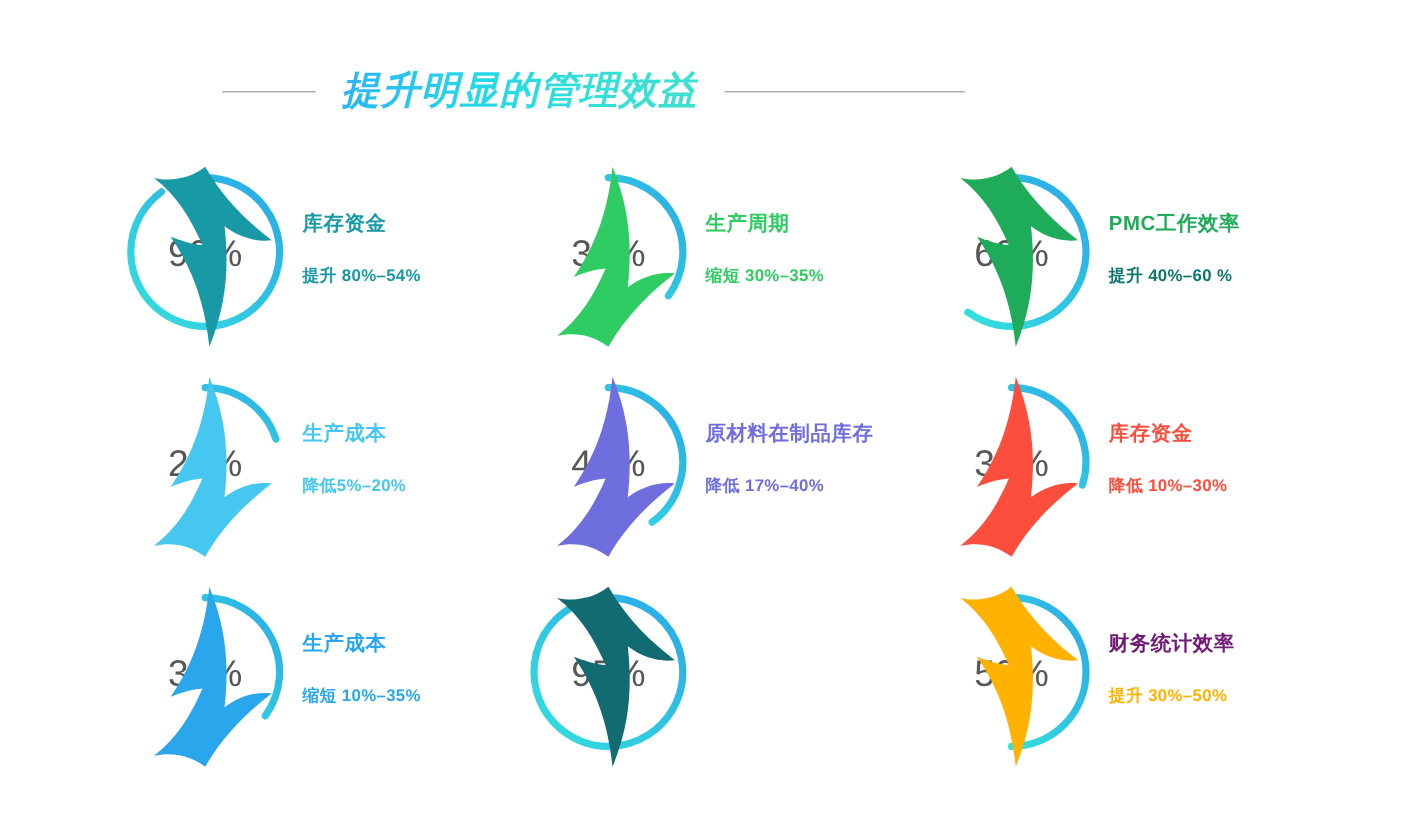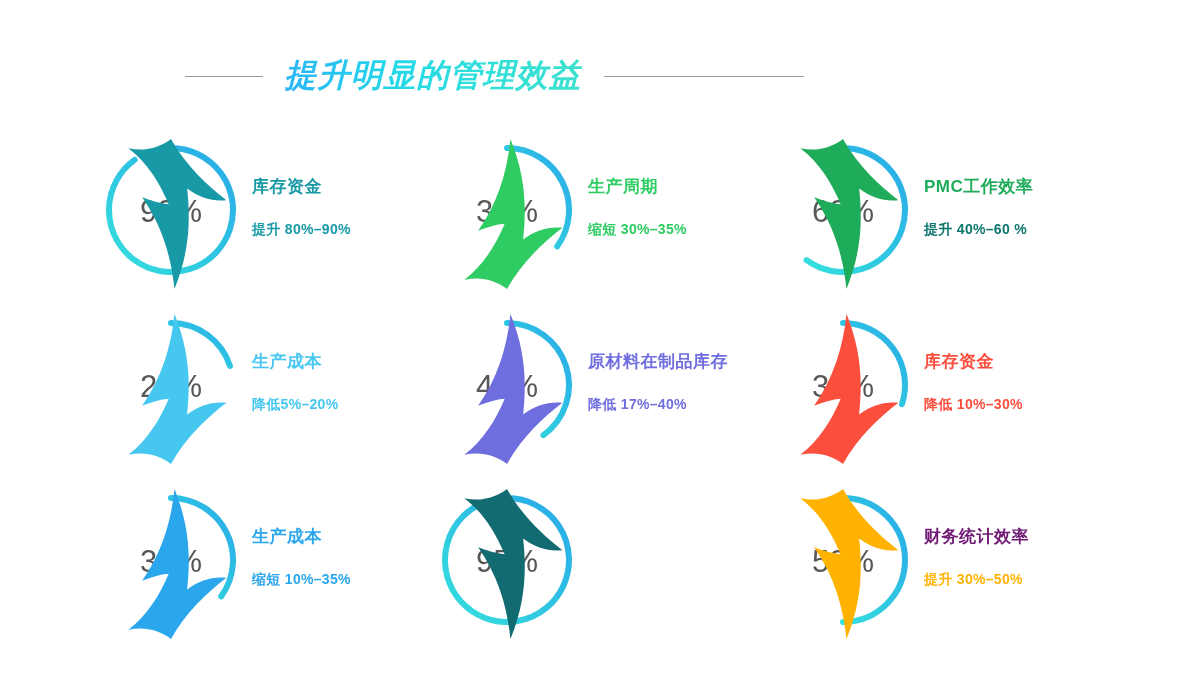--- a/index.html
+++ b/index.html
@@ -145,21 +145,21 @@
       </svg>
       <div class="dial-center">
         <div class="dial-value">90%</div>
         <svg class="arrow up" viewBox="0 0 22 26">
           <path d="M11 0 C13.6 4.6 17.2 8.0 20.6 10.6 C18.4 10.9 15.9 10.2 13.8 8.6 C14.4 14.2 14.2 19.6 11.6 26 C11.0 20.2 9.4 15.0 6.0 10.1 C7.6 10.7 9.1 11.2 10.6 11.3 C9.0 7.6 7.0 4.2 3.6 1.6 C6.4 2.2 8.9 1.6 11 0 Z" fill="#1899a6"></path>
         </svg>
       </div>
     </div>
     <div class="labels">
       <div class="metric-title" style="color:#1899a6">库存资金</div>
-      <div class="metric-sub" style="color:#1899a6">提升 80%–90%</div>
+      <div class="metric-sub" style="color:#1899a6">提升 80%–54%</div>
     </div>
     </div>
     <div class="card">
     <div class="dial">
       <svg viewBox="0 0 150 150" aria-hidden="true">
         <defs>
           <linearGradient id="g1" x1="1" y1="0" x2="0" y2="1">
             <stop offset="0%" stop-color="#29a8e8"></stop>
             <stop offset="100%" stop-color="#35e0dd"></stop>
           </linearGradient>

